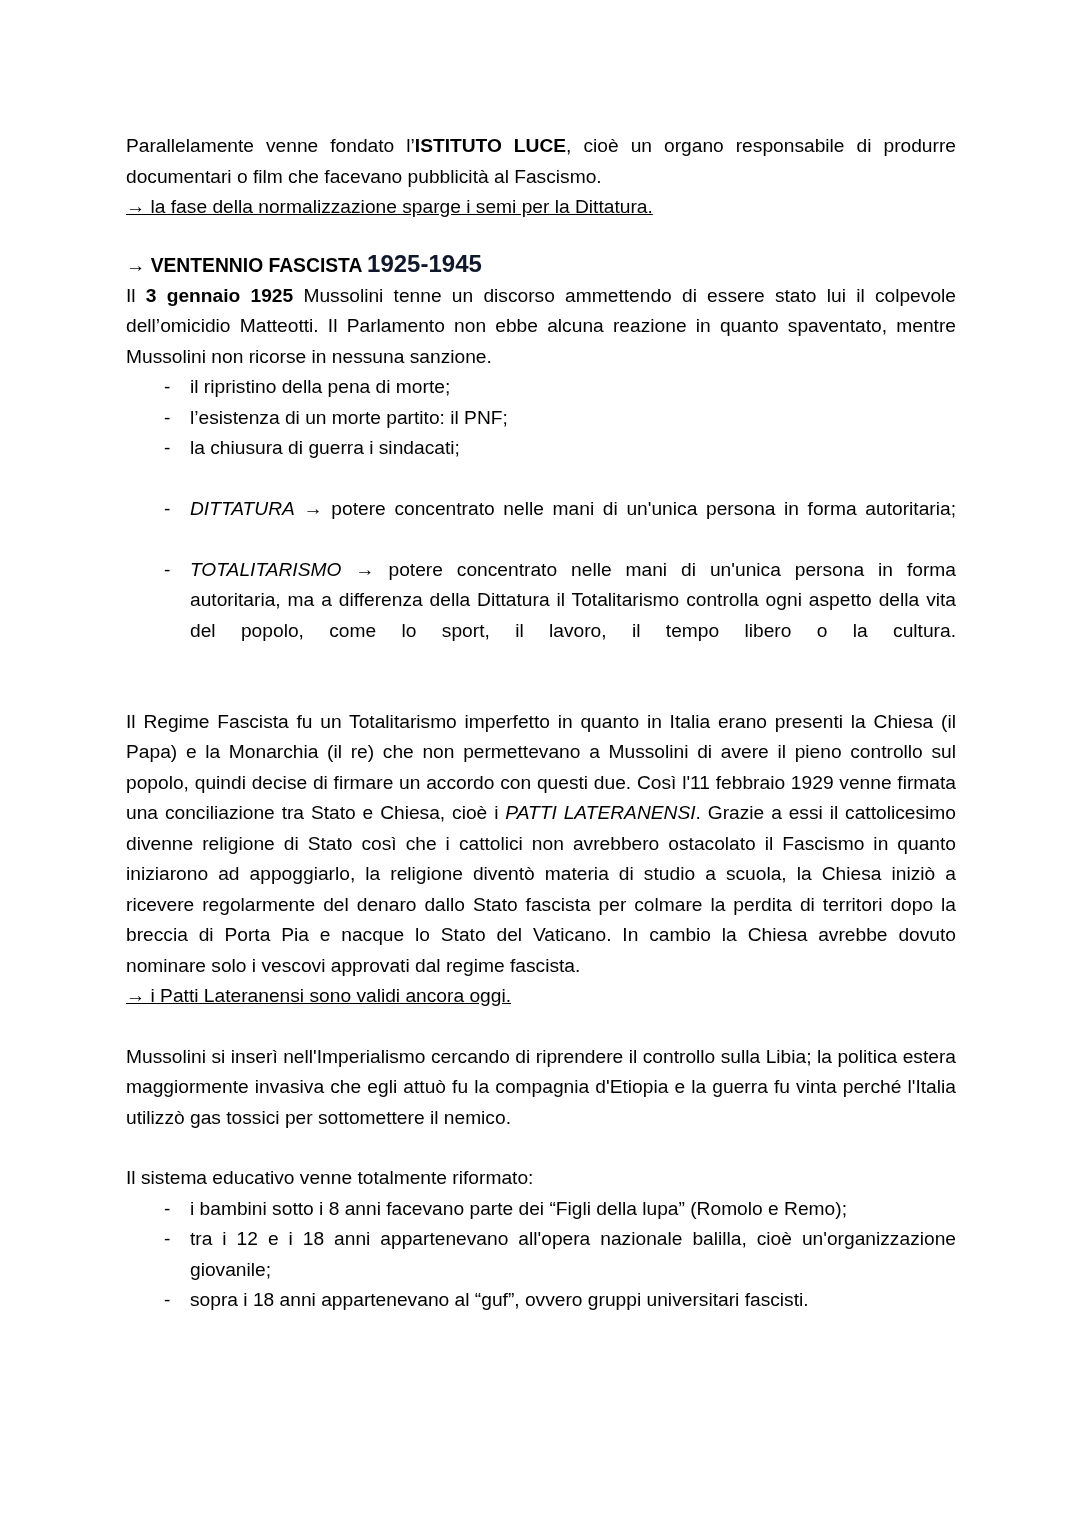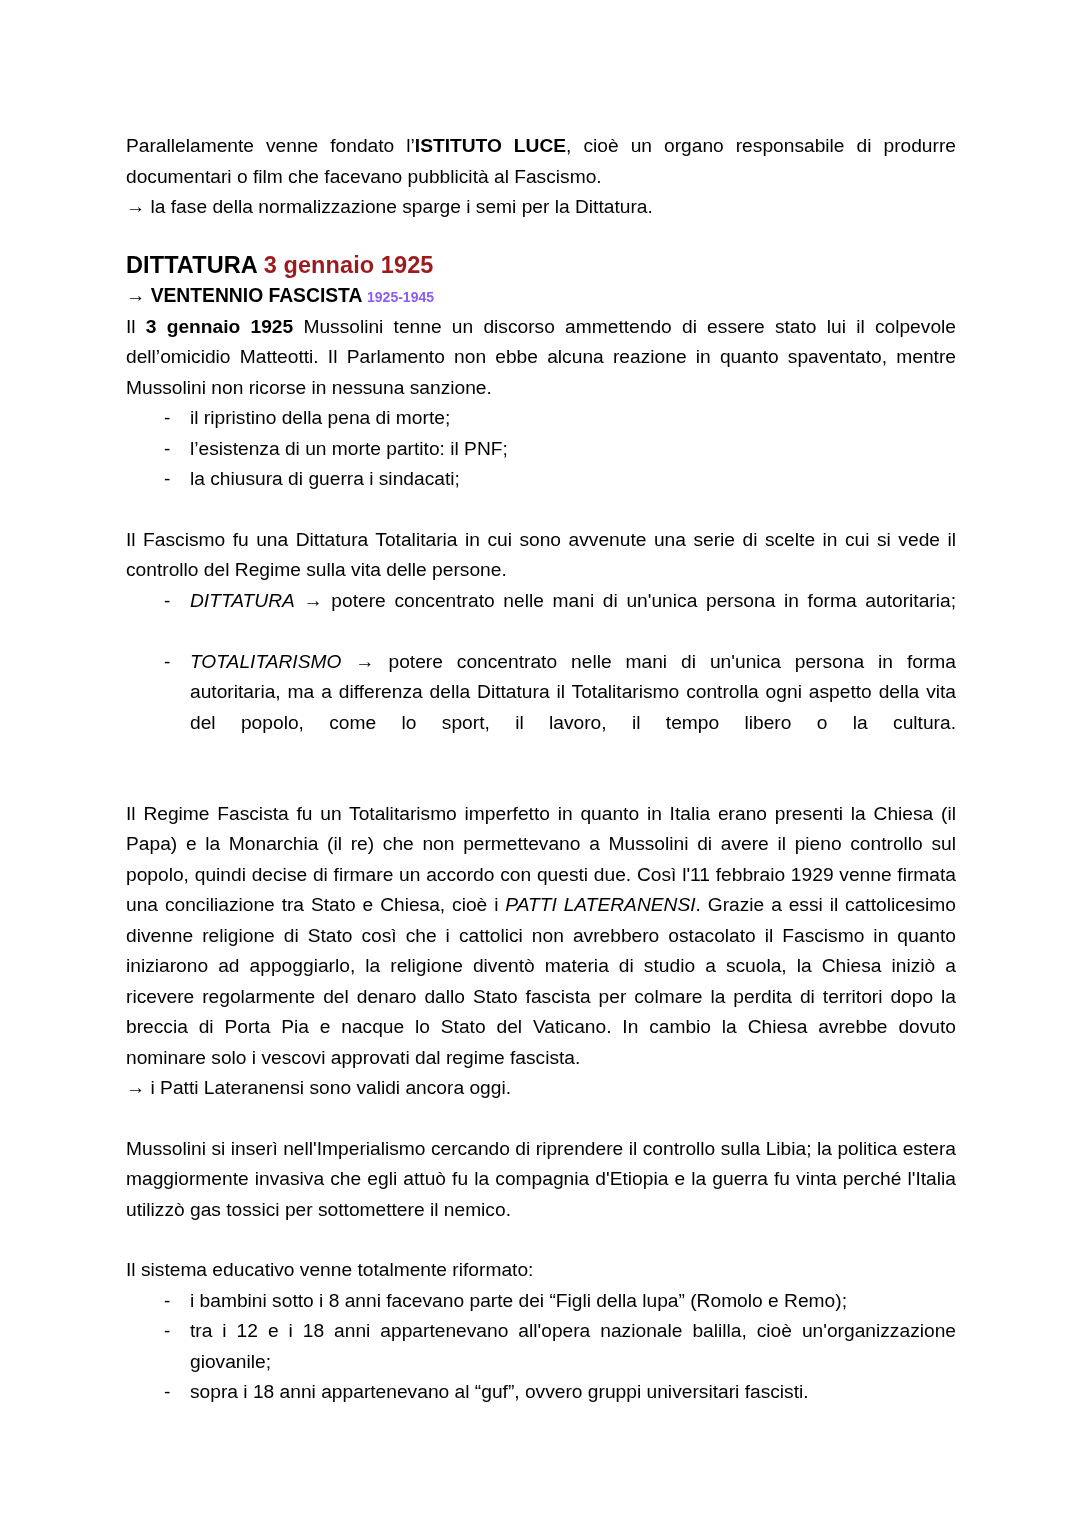--- a/index.html
+++ b/index.html
@@ -30,20 +30,21 @@
     text-justify: inter-word;
   }
   p {
     margin: 0;
   }
   .para {
     text-align: justify;
   }
   .arrow-line {
     text-align: left;
+    text-decoration: underline;
   }
   .spacer-md { height: 26px; }
   .spacer-lg { height: 30px; }
 
   
   .heading-main {
     font-size: 23.5px;
     font-weight: bold;
     line-height: 32px;
     letter-spacing: 0.1px;
@@ -54,22 +55,22 @@
     color: #9c1b1e;
   }
   .heading-sub {
     font-size: 19.3px;
     font-weight: bold;
     line-height: 30px;
     text-align: left;
     margin: 0;
   }
   .heading-sub .red {
-    color: #8b5cf6;
-    font-size: 14px;
+    color: #0f172a;
+    font-size: 24px;
     text-align: center;
   }
   .heading-sub .arrow {
     font-weight: normal;
   }
 
   
   .bullets {
     margin: 0;
     padding: 0;
@@ -109,22 +110,20 @@
 
 <div class="page">
   <div class="doc-body">
 
     <p class="para"><span>Parallelamente venne fondato l’</span><b>ISTITUTO LUCE</b><span>, cioè un organo responsabile di produrre documentari o film che facevano pubblicità al Fascismo.</span></p>
 
     <p class="arrow-line">→ la fase della normalizzazione sparge i semi per la Dittatura.</p>
 
     <div class="spacer-md"></div>
 
-    <p class="heading-main"><span>DITTATURA</span>
-      <span class="red">3 gennaio 1925</span></p>
 
     <p class="heading-sub"><span class="arrow">→</span> <span>VENTENNIO FASCISTA</span>
       <span class="red">1925-1945</span></p>
 
     <p class="para"><span>Il </span><b>3 gennaio 1925</b><span> Mussolini tenne un discorso ammettendo di essere stato lui il colpevole dell’omicidio Matteotti. Il Parlamento non ebbe alcuna reazione in quanto spaventato, mentre Mussolini non ricorse in nessuna sanzione.</span></p>
 
 
     <ul class="bullets no-stretch">
       <li>
           <span class="dash">-</span>
@@ -135,21 +134,20 @@
           <span class="li-text">l’esistenza di un morte partito: il PNF;</span>
         </li>
       <li>
           <span class="dash">-</span>
           <span class="li-text">la chiusura di guerra i sindacati;</span>
         </li>
     </ul>
 
     <div class="spacer-lg"></div>
 
-    <p class="para">Il Fascismo fu una Dittatura Totalitaria in cui sono avvenute una serie di scelte in cui si vede il controllo del Regime sulla vita delle persone.</p>
 
     <ul class="bullets">
       <li>
           <span class="dash">-</span>
           <span class="li-text"><i>DITTATURA</i> <span>→</span> <span>potere concentrato nelle mani di un'unica persona in forma autoritaria;</span></span>
         </li>
       <li>
           <span class="dash">-</span>
           <span class="li-text"><i>TOTALITARISMO</i> <span>→</span> <span>potere concentrato nelle mani di un'unica persona in forma autoritaria, ma a differenza della Dittatura il Totalitarismo controlla ogni aspetto della vita del popolo, come lo sport, il lavoro, il tempo libero o la cultura.</span></span>
         </li>

